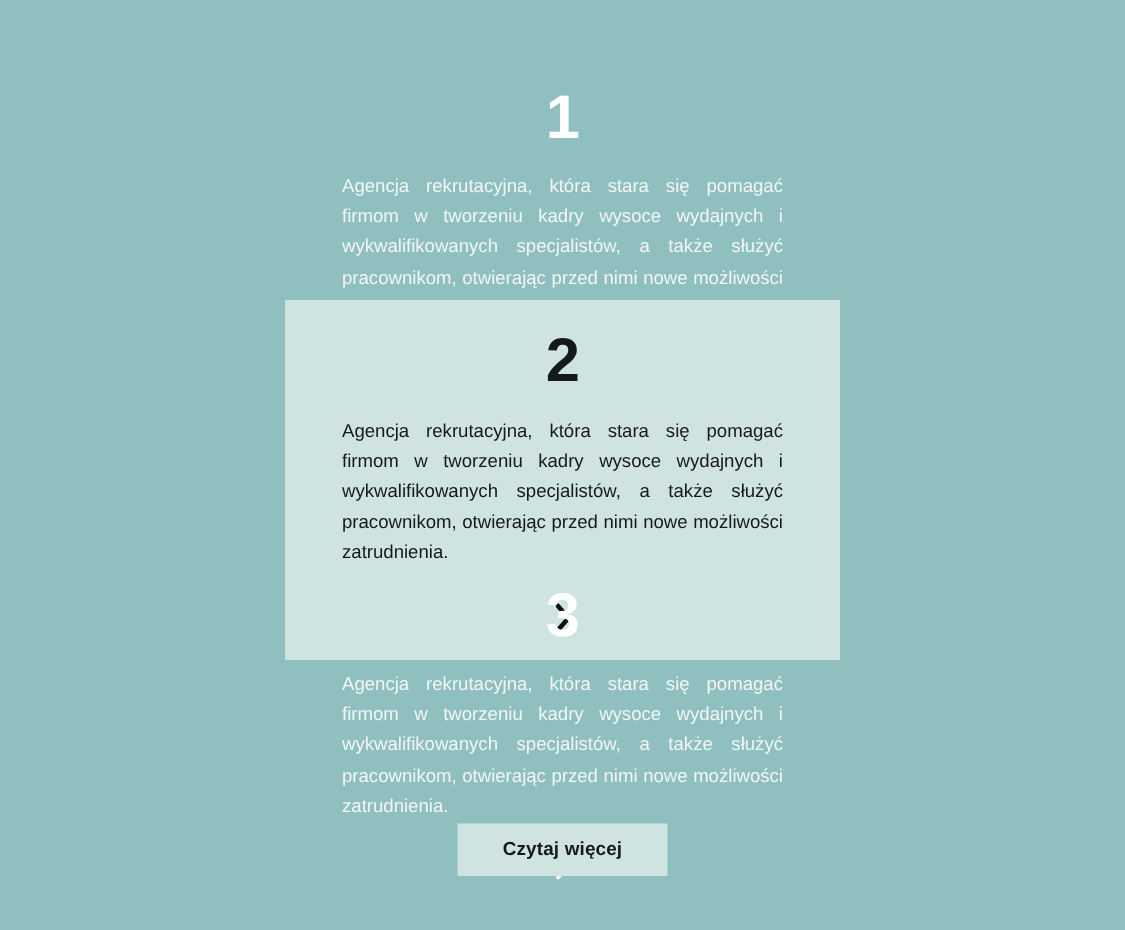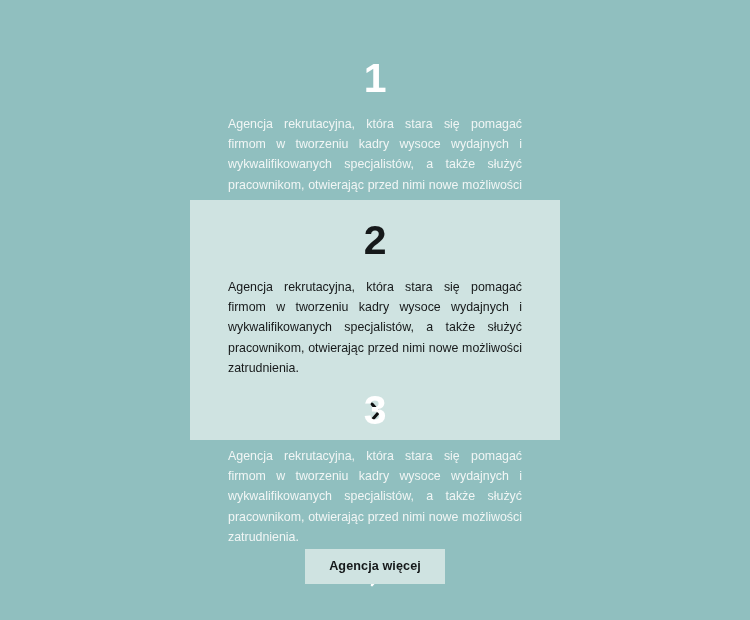--- a/index.html
+++ b/index.html
@@ -184,16 +184,16 @@
           <svg viewBox="0 0 17 28" aria-hidden="true">
             <polyline class="chev" points="5,6 12,14 5,22"></polyline>
           </svg>
         </div>
       </div>
     </section>
 
   </div>
 
   <div class="cta-wrap">
-    <button class="cta-button">Agencja więcej</button>
+    <button class="cta-button">Czytaj więcej</button>
   </div>
 
 </div>
 
 </body></html>

